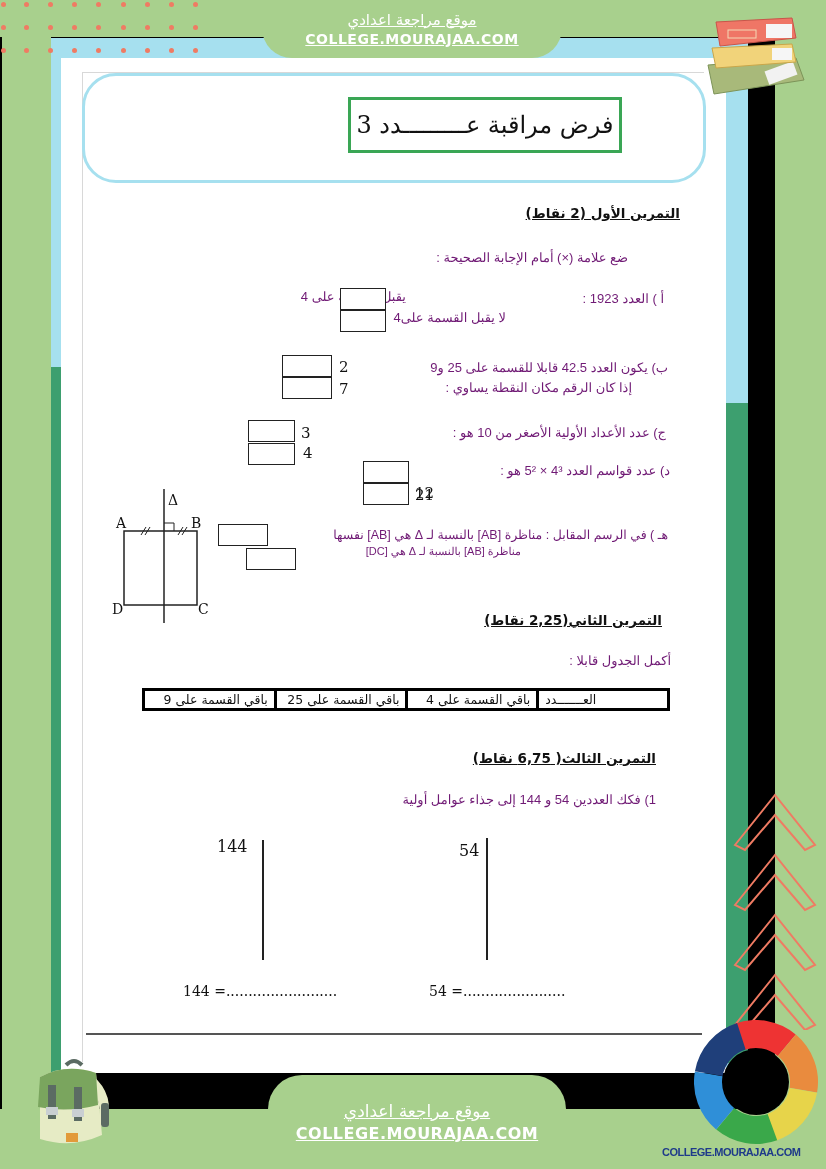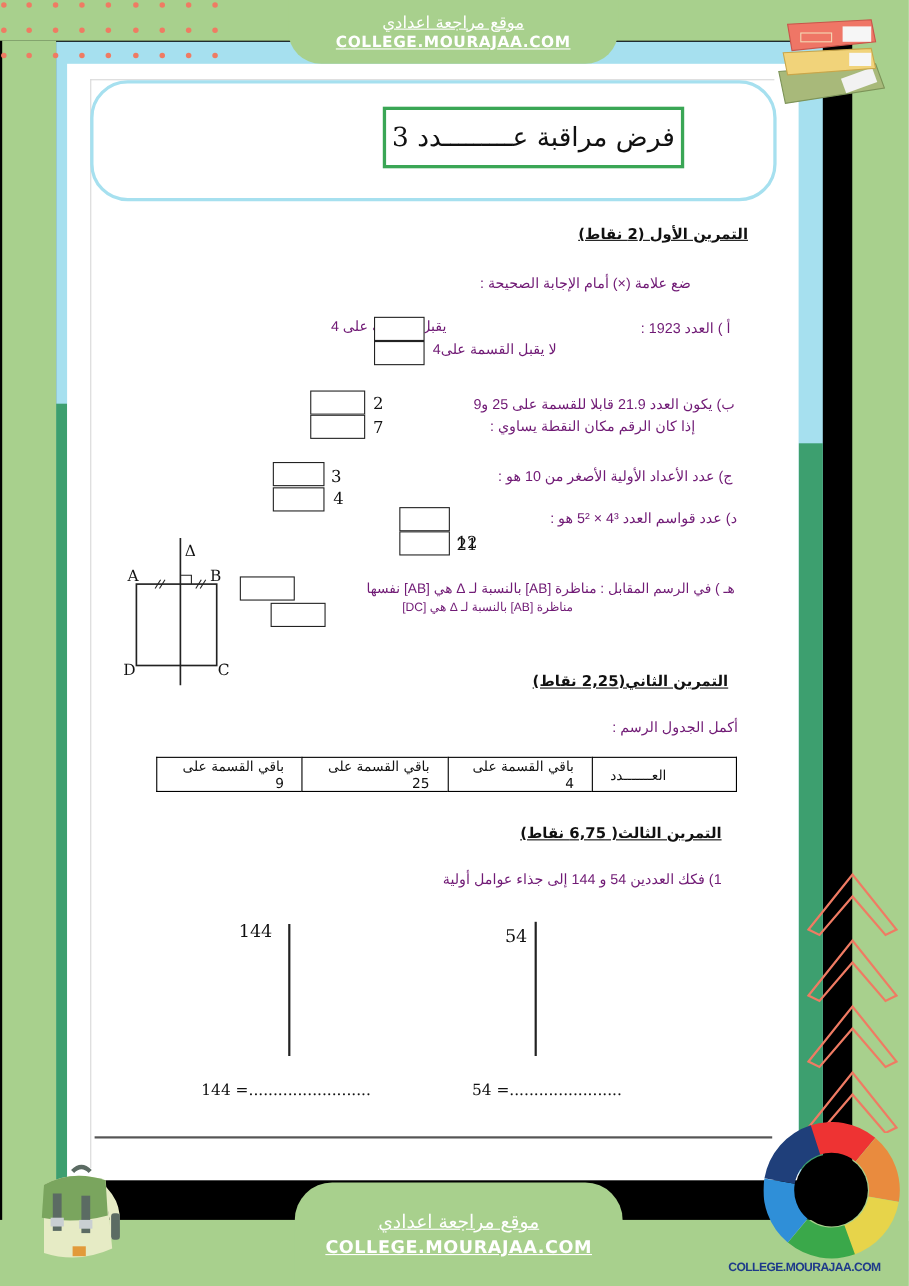--- a/index.html
+++ b/index.html
@@ -32,21 +32,21 @@
   .banner-en { font-size: 14px; font-weight: bold; text-decoration: underline; letter-spacing: 0.5px; line-height: 18px; font-family: "DejaVu Sans", sans-serif; }
   .banner-bottom .banner-ar { font-size: 17px; line-height: 24px; }
   .banner-bottom .banner-en { font-size: 16px; line-height: 22px; }
 
   .txt { position: absolute; font-family: Liberation Sans, sans-serif; font-size: 13px; color: #701a75; white-space: nowrap; direction: rtl; }
   .num { position: absolute; font-family: "DejaVu Serif", serif; font-size: 15px; color: #111; white-space: nowrap; }
   .heading { position: absolute; font-weight: bold; font-size: 13.5px; text-decoration: underline; direction: rtl; color: #111; white-space: nowrap; }
   .box { position: absolute; border: 1.5px solid #222; background: #fff; }
 
   .table { position: absolute; left: 142px; top: 688px; width: 528px; border-collapse: collapse; direction: rtl; }
-  .table td { border: 1px solid #000000; height: 20px; font-size: 12.5px; padding: 0 16px; text-align: right; color: #111; }
+  .table td { border: 3px solid #000000; height: 20px; font-size: 12.5px; padding: 0 6px; text-align: right; color: #111; }
   .table .serif { font-family: "DejaVu Serif", serif; font-size: 14px; }
 
   .vline { position: absolute; width: 2px; background: #222; }
   .hr-bottom { position: absolute; left: 86px; top: 1033px; width: 616px; height: 2px; background: #555; }
 
   .books { position: absolute; left: 696px; top: 10px; width: 110px; height: 85px; }
   .backpack { position: absolute; left: 16px; top: 1055px; width: 100px; height: 100px; }
   .chevrons { position: absolute; left: 730px; top: 790px; width: 90px; height: 240px; }
   .logo-ring { position: absolute; left: 694px; top: 1020px; width: 125px; height: 125px; }
   .logo-text { position: absolute; left: 662px; top: 1146px; width: 160px; font-size: 11px; font-weight: bold; color: #1e3a8a; letter-spacing: -0.5px; font-family: "Liberation Sans", sans-serif; }
@@ -118,21 +118,21 @@
 
 <div class="heading" style="right:146px;top:205px">التمرين الأول (2 نقاط)</div>
 <div class="txt" style="right:198px;top:250px">ضع علامة  (×)  أمام الإجابة الصحيحة :</div>
 
 <div class="txt" style="right:162px;top:291px">أ )  العدد 1923 :</div>
 <div class="txt" style="right:420px;top:289px">يقبل القسمة على 4</div>
 <div class="txt" style="right:320px;top:310px">لا يقبل القسمة على4</div>
 <div class="box" style="left:340px;top:288px;width:46px;height:22px"></div>
 <div class="box" style="left:340px;top:310px;width:46px;height:22px"></div>
 
-<div class="txt" style="right:158px;top:360px">ب)  يكون العدد 21.9  قابلا للقسمة على 25 و9</div>
+<div class="txt" style="right:158px;top:360px">ب)  يكون العدد 42.5  قابلا للقسمة على 25 و9</div>
 <div class="txt" style="right:194px;top:380px">إذا كان الرقم مكان النقطة يساوي :</div>
 <div class="box" style="left:282px;top:355px;width:50px;height:22px"></div>
 <div class="box" style="left:282px;top:377px;width:50px;height:22px"></div>
 <div class="num" style="left:339px;top:358px">2</div>
 <div class="num" style="left:339px;top:380px">7</div>
 
 <div class="txt" style="right:160px;top:425px">ج) عدد الأعداد الأولية الأصغر من 10 هو  :</div>
 <div class="box" style="left:248px;top:420px;width:47px;height:22px"></div>
 <div class="box" style="left:248px;top:443px;width:47px;height:22px"></div>
 <div class="num" style="left:301px;top:424px">3</div>
@@ -158,21 +158,21 @@
   <line x1="73" y1="50" x2="78" y2="42" stroke="#222" stroke-width="1"></line>
   <line x1="77" y1="50" x2="82" y2="42" stroke="#222" stroke-width="1"></line>
   <text x="63" y="20" font-family="DejaVu Serif, serif" font-size="14" fill="#111">Δ</text>
   <text x="11" y="43" font-family="DejaVu Serif, serif" font-size="14" fill="#111">A</text>
   <text x="86" y="43" font-family="DejaVu Serif, serif" font-size="14" fill="#111">B</text>
   <text x="7" y="129" font-family="DejaVu Serif, serif" font-size="14" fill="#111">D</text>
   <text x="93" y="129" font-family="DejaVu Serif, serif" font-size="14" fill="#111">C</text>
 </svg>
 
 <div class="heading" style="right:164px;top:612px">التمرين الثاني(2,25 نقاط)</div>
-<div class="txt" style="right:155px;top:653px">أكمل الجدول الرسم :</div>
+<div class="txt" style="right:155px;top:653px">أكمل الجدول قابلا :</div>
 
 <table class="table">
   <tbody>
       <tr>
     <td style="width:131px;text-align:left">العـــــــدد</td>
     <td style="width:131px">باقي القسمة على 4</td>
     <td style="width:132px">باقي القسمة على 25</td>
     <td style="width:132px">باقي القسمة على 9</td>
   </tr>
 </tbody>

